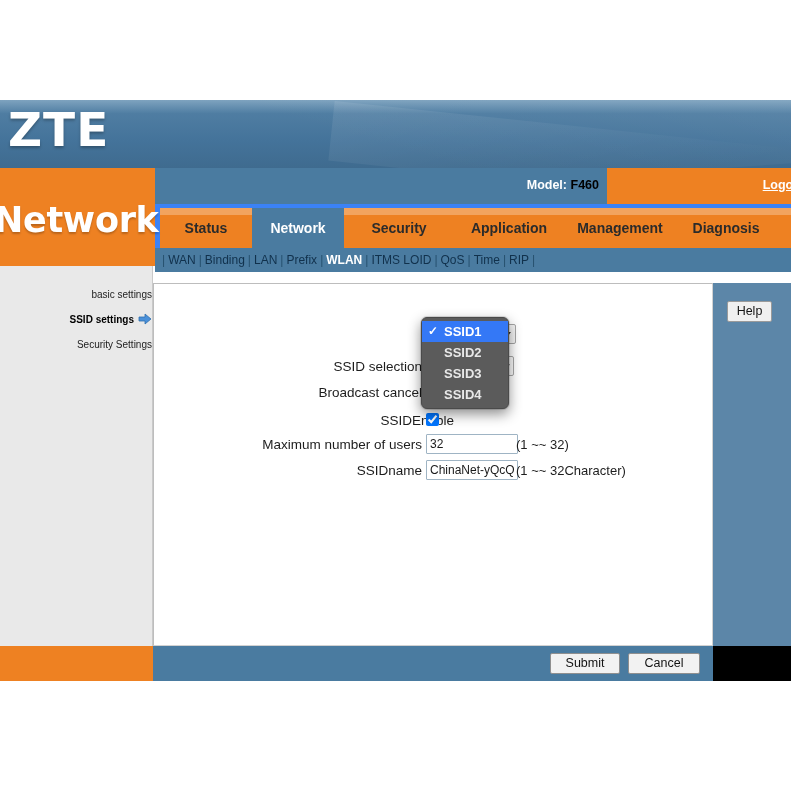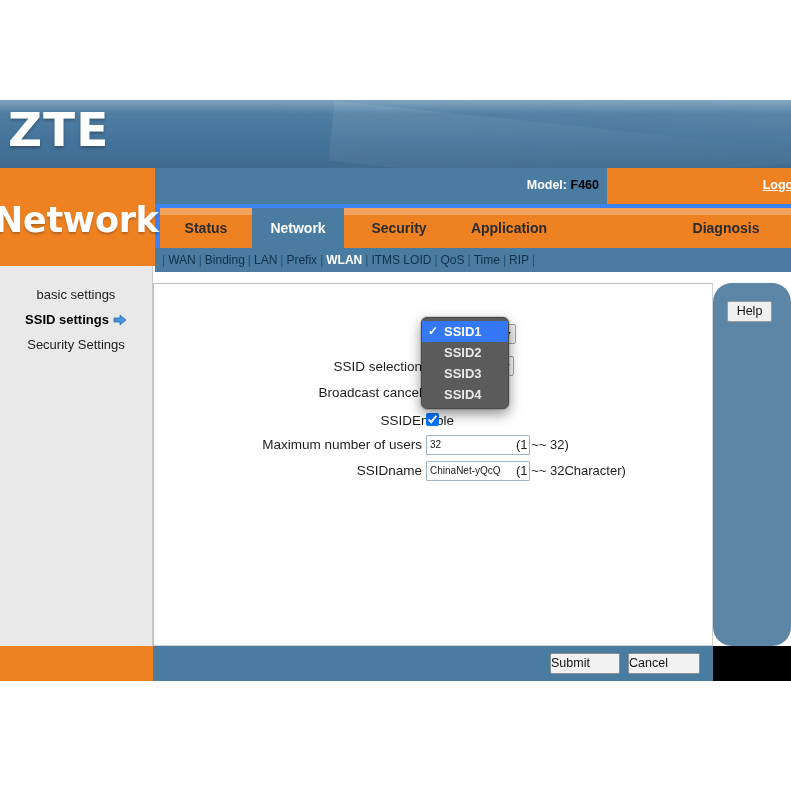--- a/index.html
+++ b/index.html
@@ -193,22 +193,22 @@
     width: 153px;
     height: 380px;
     background: #e9e9e9;
     border-right: 1px solid #c9c9c9;
     box-sizing: border-box;
   }
   .side-item {
     position: relative;
     height: 25px;
     line-height: 25px;
-    text-align: center;
-    font-size: 13px;
+    text-align: right;
+    font-size: 10px;
     color: #222222;
     white-space: nowrap;
   }
   .side-item.side-active {
     font-weight: bold;
     color: #000000;
   }
   .side-arrow {
     display: inline-block;
     vertical-align: -2px;
@@ -267,24 +267,24 @@
     font-family: "Liberation Sans", sans-serif;
     font-size: 12px;
     border: 1px solid #a8a8a8;
     background: #fbfbfb;
     border-radius: 2px;
     color: #111;
     padding: 0 2px;
     box-sizing: border-box;
   }
   input.ui-text {
-    width: 104px;
+    width: 92px;
     height: 20px;
     font-family: "Liberation Sans", sans-serif;
-    font-size: 10px;
+    font-size: 12px;
     border: 1px solid #9fb4c4;
     background: #ffffff;
     color: #1a1a1a;
     padding: 0 3px;
     box-sizing: border-box;
     border-radius: 1px;
   }
   input.ui-check {
     width: 13px;
     height: 13px;
@@ -292,21 +292,20 @@
   }
 
   
   #help-rail {
     position: absolute;
     left: 713px;
     top: 283px;
     width: 78px;
     height: 363px;
     background: #5c86a8;
-    border-radius: 19px;
   }
   #help-button {
     position: absolute;
     left: 14px;
     top: 18px;
     width: 45px;
     height: 21px;
     line-height: 19px;
     text-align: center;
     font-size: 12.5px;
@@ -340,20 +339,21 @@
     top: 646px;
     width: 78px;
     height: 35px;
     background: #000000;
   }
   .footer-btn {
     position: absolute;
     top: 7px;
     height: 21px;
     line-height: 19px;
+    text-align: center;
     font-size: 12.5px;
     color: #131313;
     background: #f2f2f2;
     border: 1px solid #8f8f8f;
     border-radius: 2px;
     box-sizing: border-box;
   }
   #submit-button { right: 93px; width: 70px; }
   #cancel-button { right: 13px; width: 72px; }
 
@@ -441,20 +441,21 @@
   </div>
 
   <div id="tabstrip">
       <div class="tab" style="left: 5px; width: 92px;"><div class="tab-hi"></div><span style="position: relative;">Status</span></div>
       <div class="tab tab-active" style="left: 97px; width: 92px;"><span style="position: relative;">Network</span></div>
       <div class="tab" style="left: 189px; width: 447px; background: rgb(238, 129, 34);">
         <div class="tab-hi"></div>
       </div>
       <div class="tab" style="left: 189px; width: 110px; background: transparent; z-index: 3;"><span>Security</span></div>
       <div class="tab" style="left: 299px; width: 110px; background: transparent; z-index: 3;"><span>Application</span></div>
+      <div class="tab" style="left: 409px; width: 112px; background: transparent; z-index: 3;"><span>Management</span></div>
       <div class="tab" style="left: 521px; width: 100px; background: transparent; z-index: 3;"><span>Diagnosis</span></div>
       <div class="tab" style="left: 621px; width: 64px; background: transparent; z-index: 3;"></div>
     </div>
 
   <div id="submenu"><span class="sep">|</span><span class="sm-item">WAN</span><span class="sep">|</span><span class="sm-item">Binding</span><span class="sep">|</span><span class="sm-item">LAN</span><span class="sep">|</span><span class="sm-item">Prefix</span><span class="sep">|</span><span class="sm-item sm-active">WLAN</span><span class="sep">|</span><span class="sm-item">ITMS LOID</span><span class="sep">|</span><span class="sm-item">QoS</span><span class="sep">|</span><span class="sm-item">Time</span><span class="sep">|</span><span class="sm-item">RIP</span><span class="sep">|</span></div>
 
   <div id="sidebar">
     <div style="height:16px"></div>
     <div id="sidebar-items">
         <div class="side-item"><span>basic settings</span></div>

